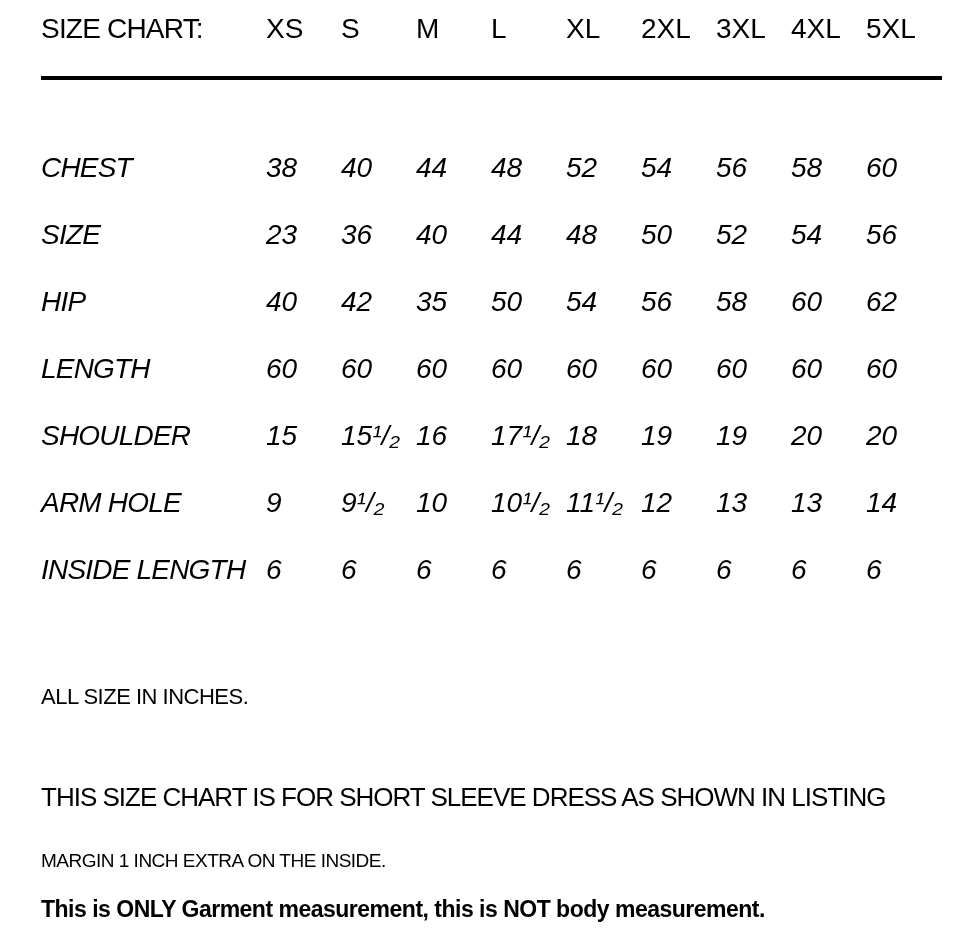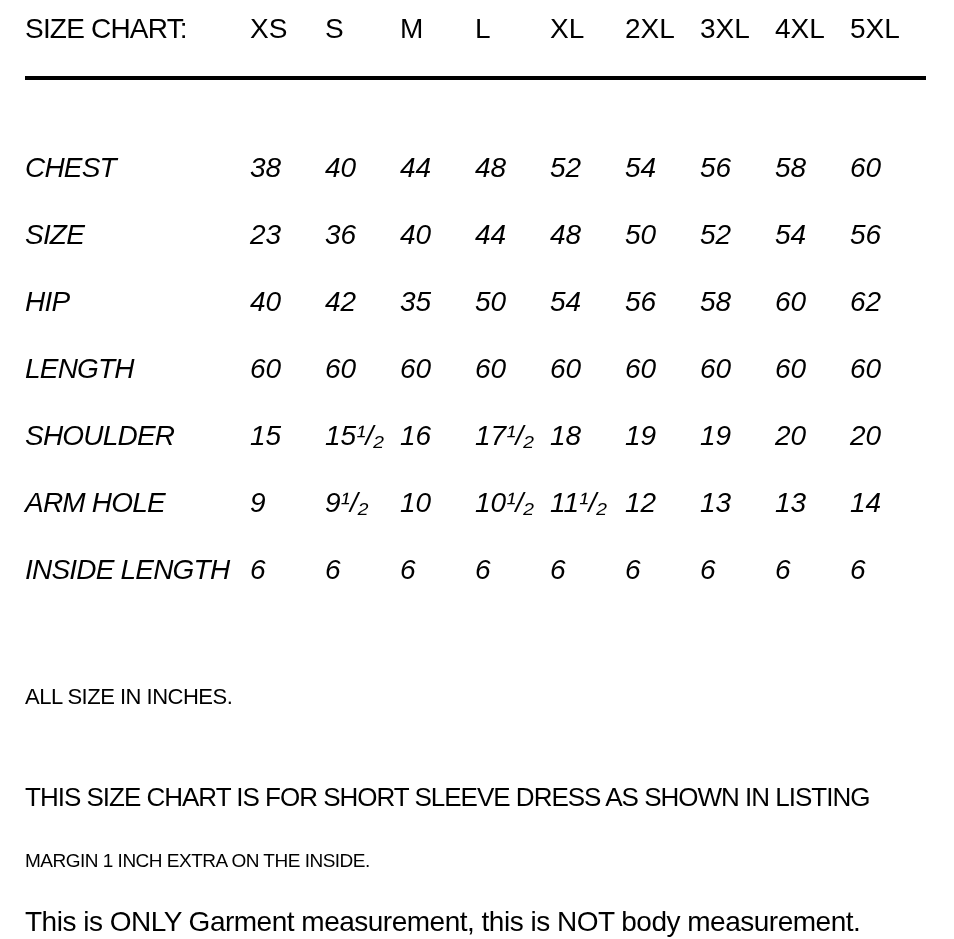--- a/index.html
+++ b/index.html
@@ -4,21 +4,21 @@
 <style>
   * { box-sizing: border-box; }
   body { margin: 0; background: #ffffff; }
   .page {
     position: relative;
     width: 954px;
     height: 939px;
     background: #ffffff;
     color: #000000;
     font-family: "Liberation Sans", "DejaVu Sans", sans-serif;
-    padding: 4px 0 0 25px;
+    padding: 4px 0 0 41px;
     overflow: hidden;
   }
   .grid-row {
     display: grid;
     grid-template-columns: 225px repeat(9, 75px);
     align-items: center;
   }
   .header-row { height: 50px; }
   .measure-row { height: 67px; }
   .cell {
@@ -47,25 +47,25 @@
     line-height: 30px;
     margin-top: 79px;
   }
   .note-margin {
     font-size: 19px;
     letter-spacing: -0.5px;
     line-height: 30px;
     margin-top: 31px;
   }
   .note-disclaimer {
-    font-size: 28px;
-    font-weight: normal;
+    font-size: 23px;
+    font-weight: bold;
     letter-spacing: -0.5px;
     line-height: 32px;
-    margin-top: 30px;
+    margin-top: 17px;
   }
 </style>
 </head>
 <body>
 
 <div class="page">
 
   <div>
     <div class="grid-row header-row" id="header-row">
       <div class="cell label-cell">SIZE CHART:</div>

